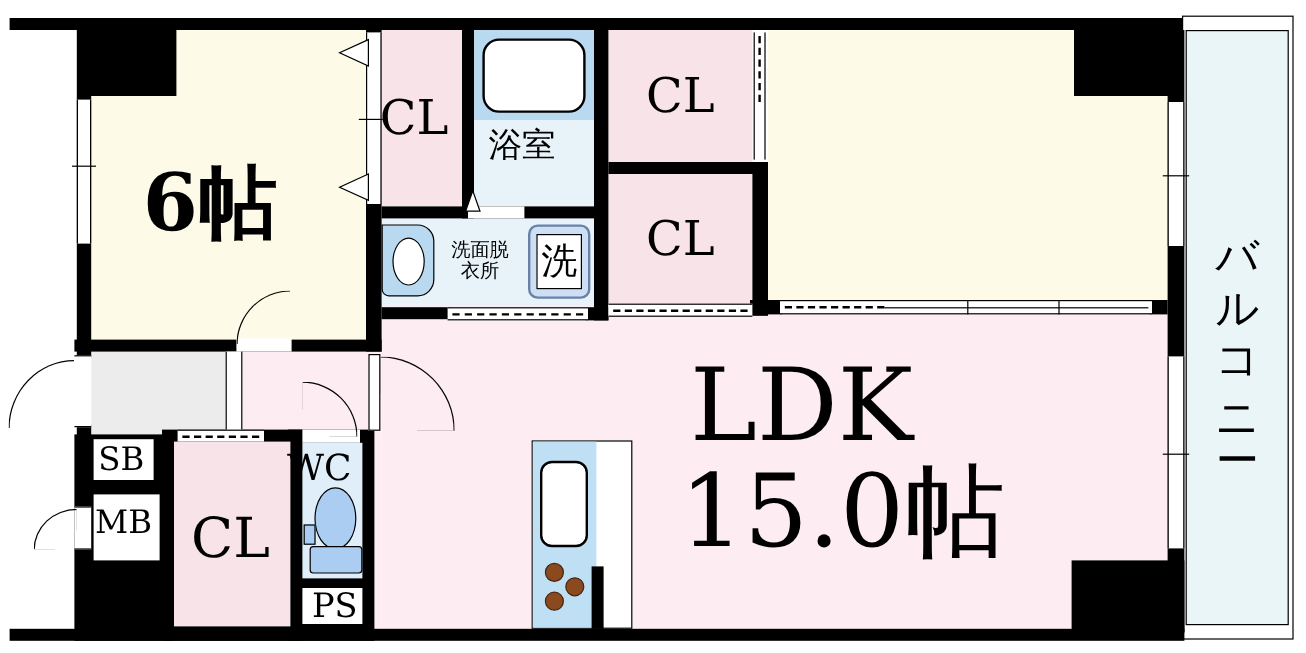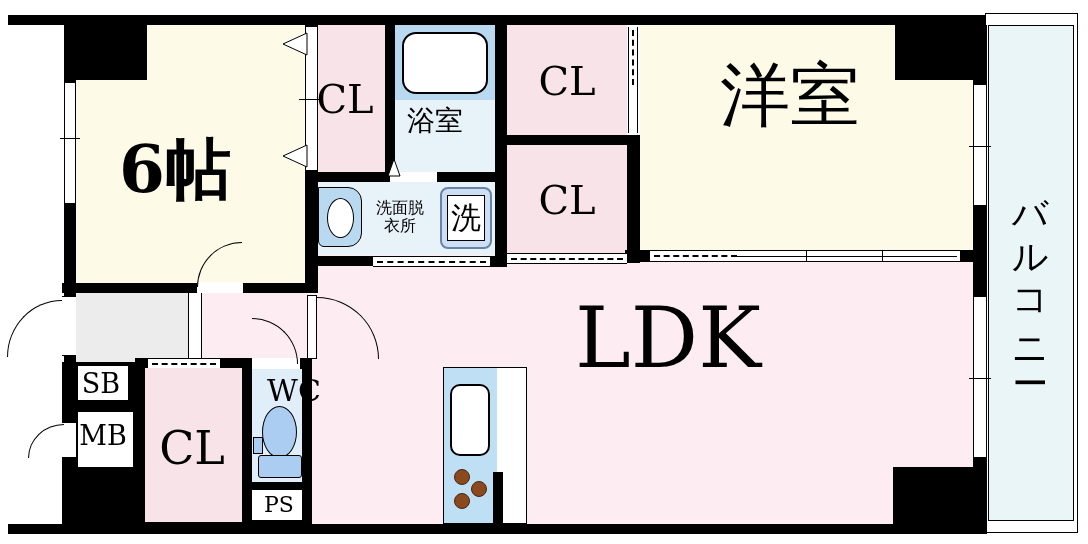--- a/index.html
+++ b/index.html
@@ -142,25 +142,25 @@
     <polygon points="307,33 283,44 307,55" fill="#ffffff" stroke="#000000" stroke-width="1"></polygon>
     <polygon points="307,145 283,156 307,167" fill="#ffffff" stroke="#000000" stroke-width="1"></polygon>
     <polygon points="388,176 394,159 400,176" fill="#ffffff" stroke="#000000" stroke-width="1"></polygon>
   </svg>
 
   <div class="lbl" style="left:175px;top:170px;font-size:66px;font-weight:bold;">6帖</div>
   <div class="lbl" style="left:345px;top:99px;font-size:40px;">CL</div>
   <div class="lbl" style="left:435px;top:121px;font-size:28px;">浴室</div>
   <div class="lbl" style="left:567px;top:81px;font-size:40px;">CL</div>
   <div class="lbl" style="left:567px;top:200px;font-size:40px;">CL</div>
-  <div class="lbl" style="left:790px;top:95px;font-size:70px;">洋室</div>
   <div class="lbl vert" style="left:1030px;top:272px;font-size:36px;">バルコニー</div>
   <div class="lbl" style="left:101px;top:384px;font-size:27px;text-align:right;">SB</div>
   <div class="lbl" style="left:103px;top:436px;font-size:27px;">MB</div>
   <div class="lbl" style="left:192px;top:449px;font-size:46px;">CL</div>
-  <div class="lbl" style="left:294px;top:391px;font-size:30px;text-align:center;">WC</div>
-  <div class="lbl" style="left:279px;top:505px;font-size:22px;text-align:right;">PS</div>
+  <div class="lbl" style="left:266px;top:391px;font-size:30px;text-align:center;">WC</div>
+  <div class="lbl" style="left:279px;top:505px;font-size:28px;text-align:right;">PS</div>
   <div class="lbl" style="left:400px;top:217px;font-size:16px;">洗面脱
 衣所</div>
   <div class="lbl" style="left:466px;top:218px;font-size:30px;">洗</div>
   <div class="lbl" style="left:668px;top:338px;font-size:84px;">LDK</div>
+  <div class="lbl" style="left:702px;top:426px;font-size:84px;">15.0帖</div>
 
 </div>
 
 </body></html>

